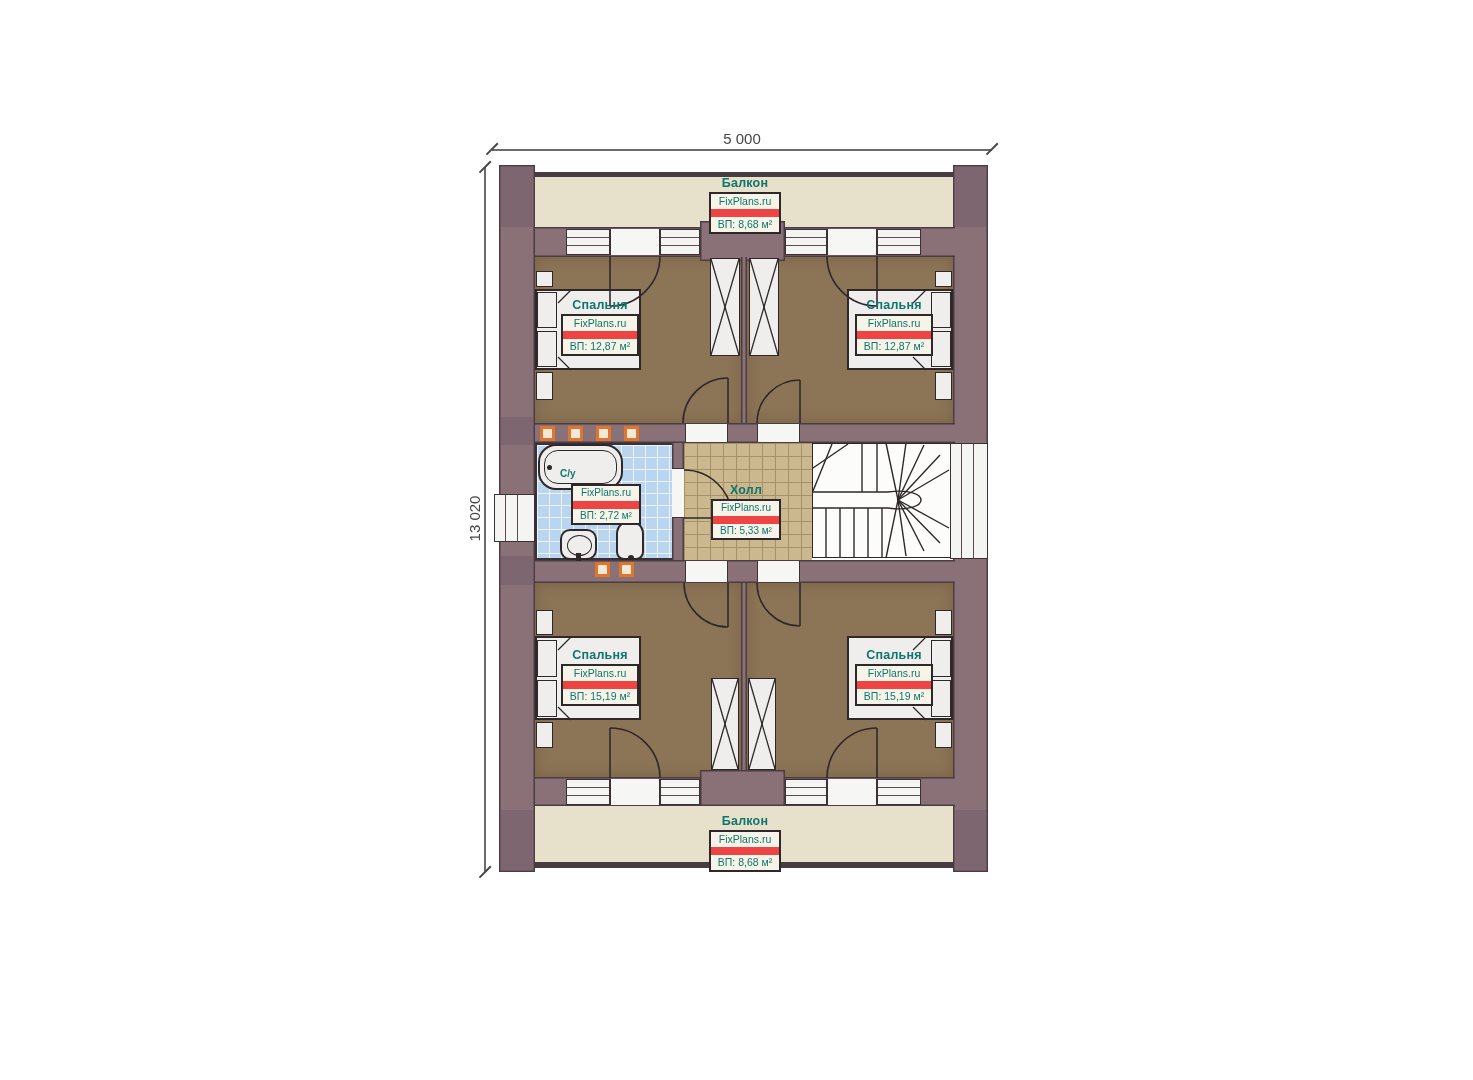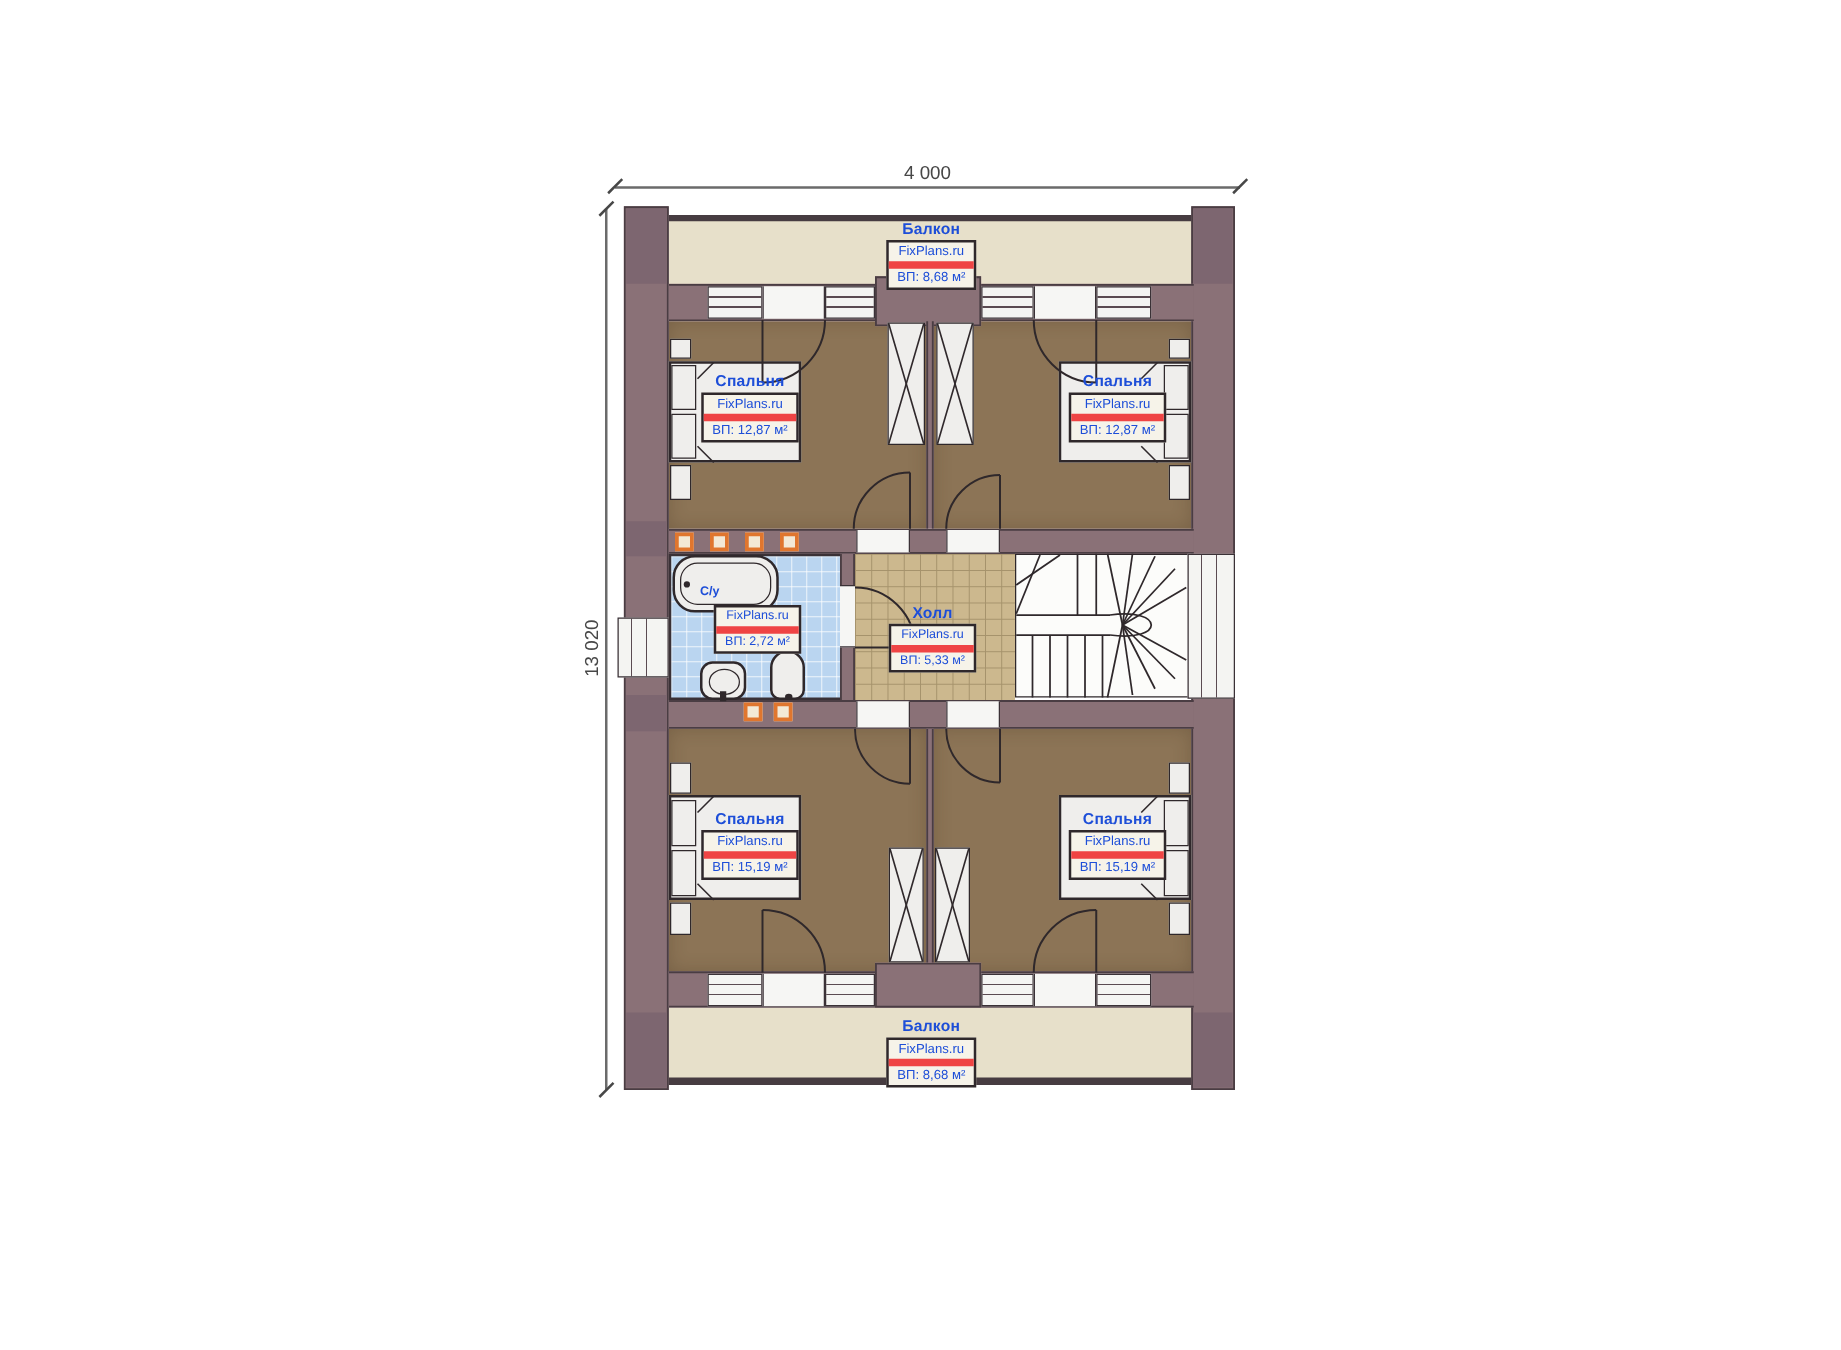--- a/index.html
+++ b/index.html
@@ -24,25 +24,25 @@
      background-image:linear-gradient(to bottom,transparent 7px,#5a4a51 7px,#5a4a51 8px,
         transparent 8px,transparent 15px,#5a4a51 15px,#5a4a51 16px,transparent 16px);}
   .win-v{background-color:#f4f4f2;border:1.5px solid #3a3136;box-sizing:border-box;
      background-image:linear-gradient(to right,transparent 10px,#5a4a51 10px,#5a4a51 11px,
         transparent 11px,transparent 22px,#5a4a51 22px,#5a4a51 23px,transparent 23px);}
   .thresh-h{background:#f6f6f4;border-left:1.5px solid #3a3136;border-right:1.5px solid #3a3136;box-sizing:border-box;}
   .thresh-v{background:#f6f6f4;border-top:1.5px solid #3a3136;border-bottom:1.5px solid #3a3136;box-sizing:border-box;}
   .furn{background:#efeeec;border:2px solid #2f282b;box-sizing:border-box;}
   .furn-thin{background:#efeeec;border:1.5px solid #2f282b;box-sizing:border-box;}
   .osq{background:#f3e9d6;border:3px solid #e0762e;box-sizing:border-box;width:15px;height:15px;}
-  .rlabel{text-align:center;color:#1d4ed8;z-index:60;}
+  .rlabel{text-align:center;color:#0f766e;z-index:60;}
   .rname{font-weight:700;font-size:12.5px;letter-spacing:.2px;}
   .rname-sm{font-weight:700;font-size:10px;}
   .ibox{margin:2px auto 0;background:#f6f3e9;border:2px solid #2f282b;width:-moz-max-content;width:max-content;font-size:10.5px;line-height:1.25;}
-  .ibox .r1{padding:1px 7px;border-bottom:6px solid #ef4444;}
+  .ibox .r1{padding:1px 7px;border-bottom:8px solid #ef4444;}
   .ibox .r2{padding:1px 7px;}
   .dimline{background:#6b6b6b;}
   .dimtext{color:#474747;font-size:15px;}
   .tick{width:16px;height:1.6px;background:#474747;transform:rotate(-45deg);}
   svg.linework{position:absolute;left:0;top:0;z-index:50;pointer-events:none;}
 </style>
 </head>
 <body>
 
 <div id="canvas">
@@ -284,20 +284,20 @@
     <div class="rname">Балкон</div>
     <div class="ibox">
       <div class="r1">FixPlans.ru</div>
       <div class="r2">ВП: 8,68 м²</div>
     </div>
   </div>
 
   <div class="abs dimline" style="left:492px;top:149px;width:500px;height:1.6px;"></div>
   <div class="abs tick" style="left:484px;top:148px;"></div>
   <div class="abs tick" style="left:984px;top:148px;"></div>
-  <div class="abs dimtext" style="left:692px;top:130px;width:100px;text-align:center;">4 000</div>
+  <div class="abs dimtext" style="left:692px;top:130px;width:100px;text-align:center;">5 000</div>
 
   <div class="abs dimline" style="left:484px;top:167px;width:1.6px;height:705px;"></div>
   <div class="abs tick" style="left:477px;top:166px;"></div>
   <div class="abs tick" style="left:477px;top:871px;"></div>
   <div class="abs dimtext" style="left:424px;top:510px;width:100px;text-align:center;transform:rotate(-90deg);transform-origin:center;">13 020</div>
 
 </div>
 
 </body></html>

